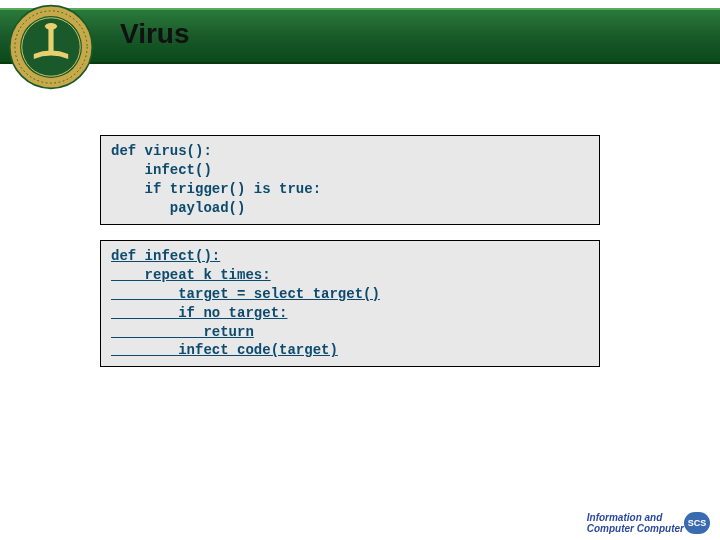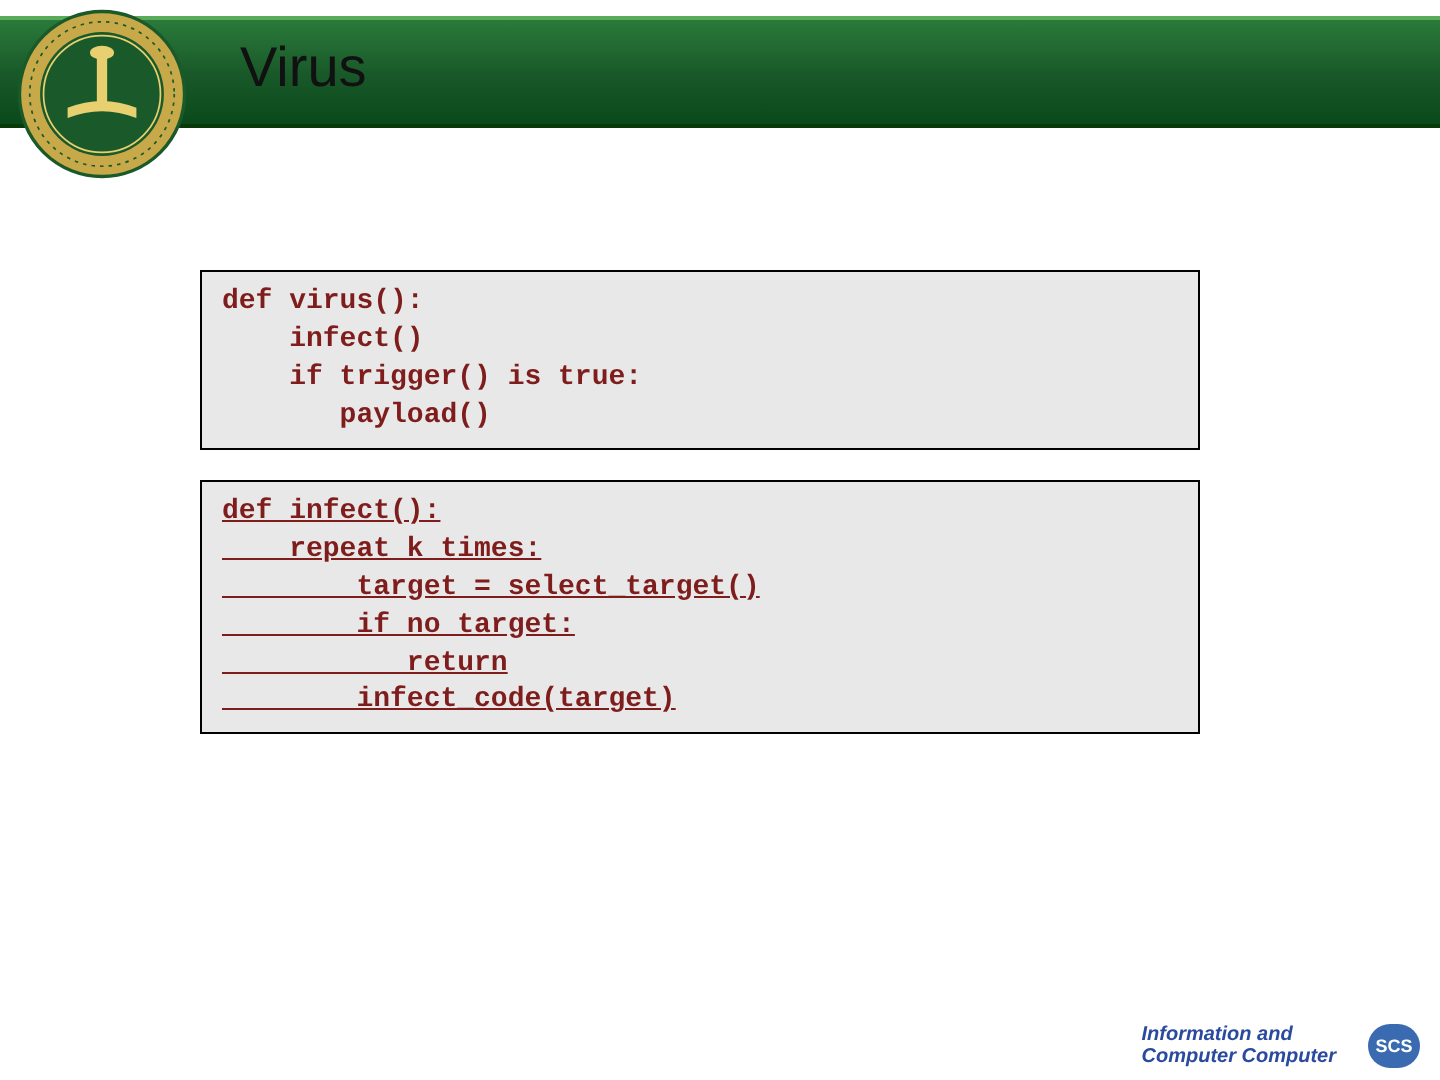--- a/index.html
+++ b/index.html
@@ -27,53 +27,53 @@
     left: 8px;
     width: 86px;
     height: 86px;
     z-index: 2;
   }
   .title {
     position: absolute;
     top: 18px;
     left: 120px;
     font-size: 28px;
-    font-weight: normal;
+    font-weight: bold;
     color: #111;
     z-index: 3;
   }
   .code-box {
     position: absolute;
     left: 100px;
     width: 500px;
     background: #e8e8e8;
     border: 1.5px solid #000;
     padding: 6px 10px;
     font-family: "Courier New", monospace;
     font-size: 14px;
     font-weight: bold;
     line-height: 1.35;
     white-space: pre;
-    color: #7f1d1d;
+    color: #0c4a6e;
   }
   .box1 { top: 135px; }
   .box2 { top: 240px; text-decoration: underline; }
   .footer-logo {
     position: absolute;
     bottom: 6px;
     right: 10px;
     text-align: left;
     font-size: 10px;
     line-height: 1.1;
     color: #2a4aa0;
     font-style: italic;
     font-weight: bold;
     display: flex;
     align-items: center;
-    gap: 16px;
+    gap: 0;
   }
   .footer-text { display: inline-block; }
   .footer-badge {
     display: inline-block;
     width: 26px;
     height: 22px;
     background: #3a6ab0;
     border-radius: 11px;
     color: #fff;
     font-style: normal;

